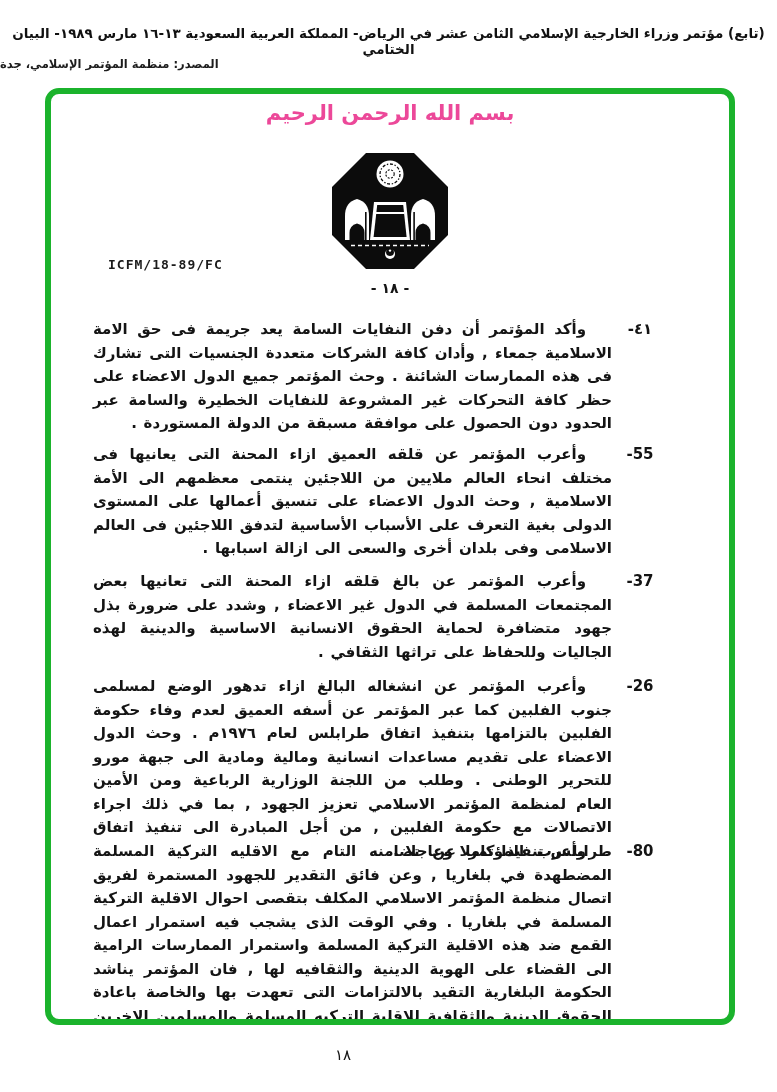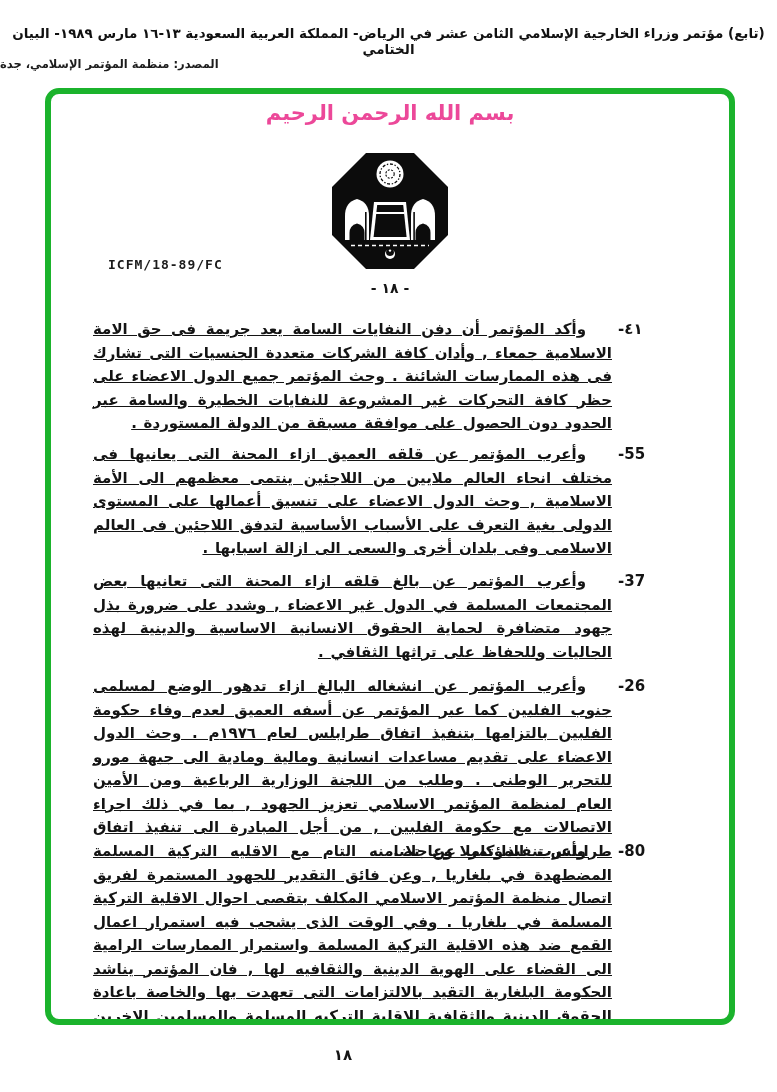--- a/index.html
+++ b/index.html
@@ -58,36 +58,36 @@
   
   .para {
     position:absolute; left:42px; width:519px;
     direction:rtl;
     text-align:justify;
     font-size:15px; font-weight:bold;
     line-height:23.5px;
     word-spacing:1.5px;
     color:#141414;
   }
-  .para .ptext { display:block; text-indent:26px;text-decoration:underline; }
+  .para .ptext { display:block; text-indent:26px; }
   .para .pnum {
     position:absolute; right:-50px; top:0; width:44px;
-    text-align:left; direction:rtl;
+    text-align:center; direction:rtl;
     font-size:15px; font-weight:bold; white-space:nowrap;
   }
   .p41 { top:224px; }
   .p42 { top:349px; }
   .p43 { top:476px; }
   .p44 { top:581px; }
   .p45 { top:746px; }
   
   .footer-page {
     position:absolute; top:1046px; left:0; width:686px;
     text-align:center; direction:rtl;
-    font-size:15px; font-weight:bold; color:#141414;
+    font-size:15px; font-weight:normal; color:#141414;
   }
 </style>
 </head>
 <body>
 
 <div class="hdr1">(تابع) مؤتمر وزراء الخارجية الإسلامي الثامن عشر في الرياض- المملكة العربية السعودية ١٣-١٦ مارس ١٩٨٩- البيان الختامي</div>
 <div class="hdr2">المصدر: منظمة المؤتمر الإسلامي، جدة</div>
 
 <div class="doc-frame">
 

